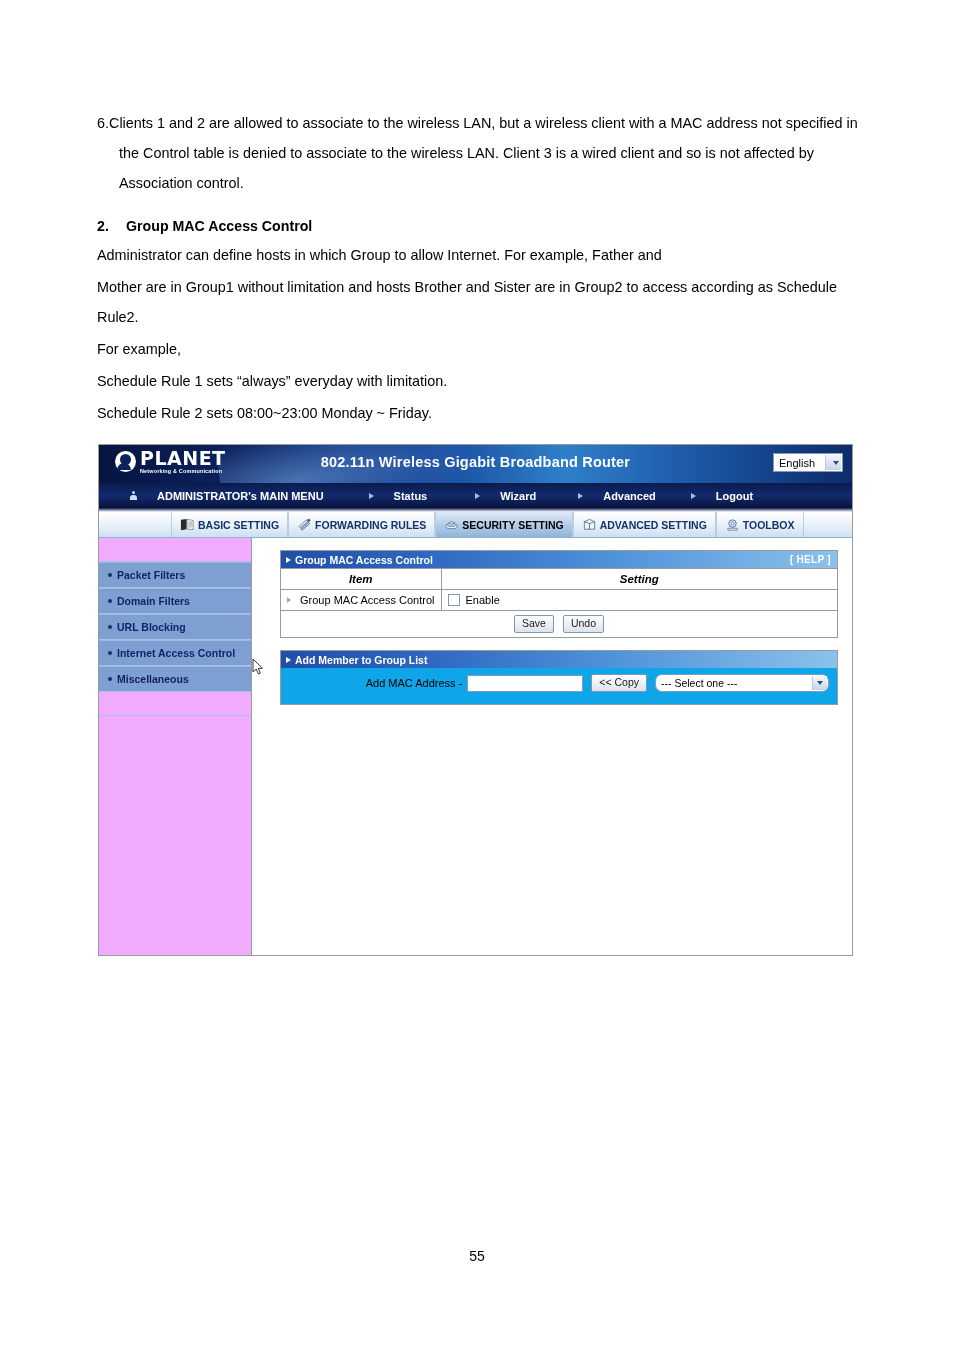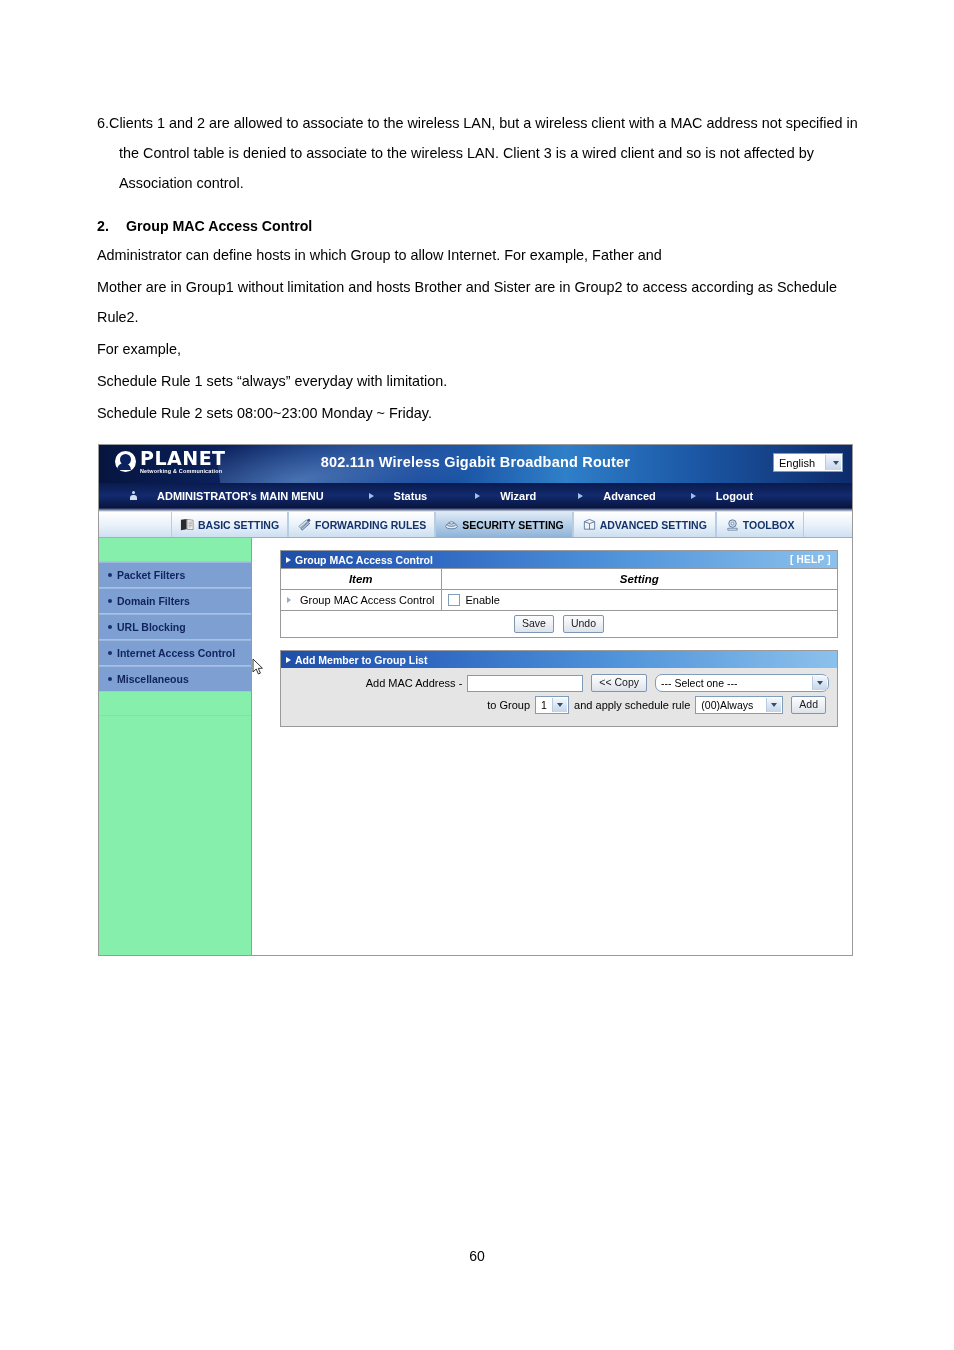--- a/index.html
+++ b/index.html
@@ -207,21 +207,21 @@
     color: #000000;
     background: linear-gradient(to bottom, #dfeaf6 0%, #b9d1e9 45%, #8fb4d8 100%);
   }
   .tab-icon { width: 15px; height: 15px; flex: none; }
 
   
   .rt-body { display: flex; height: 421px; background: #ffffff; }
 
   .sidebar {
     width: 153px;
-    background: #86efac;
+    background: #f0abfc;
     border-right: 1px solid #9a9a9a;
     padding-top: 0;
     flex: none;
   }
   .side-pad { height: 24px; border-bottom: 1px solid #a8c1e4; }
   .side-item {
     height: 26px;
     display: flex; align-items: center;
     padding-left: 9px;
     font-size: 10.5px; font-weight: bold;
@@ -299,21 +299,21 @@
     color: #1a1a1a;
     background: linear-gradient(to bottom, #fdfdfd 0%, #eef1f5 48%, #dde3ea 100%);
     border: 1px solid #7c96b4;
     border-radius: 2px;
     padding: 1px 7px 2px 7px;
     margin: 0 3px;
     line-height: 13px;
   }
 
   .panel2 { margin-top: 12px; border: 1px solid #9a9a9a; }
-  .form-area { padding: 6px 8px 8px 8px; background: #e5e5e5; }
+  .form-area { padding: 6px 8px 8px 8px; background: #0ea5e9; }
   .frow { display: flex; align-items: center; justify-content: flex-end; gap: 5px; margin-bottom: 4px; }
   .flabel { font-size: 11px; color: #000; }
   .txtbox {
     width: 116px; height: 17px;
     border: 1px solid #7f9db9;
     background: #ffffff;
   }
   .selbox {
     height: 18px;
     border: 1px solid #7f9db9;
@@ -541,41 +541,24 @@
             <input class="txtbox" type="text" value="" style="">
             <span class="btn">&lt;&lt; Copy</span>
             <span class="selbox sel-wide">
               <span class="sv">--- Select one ---</span>
               <span class="sel-arrow">
                   <i class="caret"></i>
                 </span>
             </span>
           </div>
 
-          <div class="frow">
-            <span class="flabel">to Group</span>
-            <span class="selbox sel-group">
-              <span class="sv">1</span>
-              <span class="sel-arrow">
-                  <i class="caret"></i>
-                </span>
-            </span>
-            <span class="flabel">and apply schedule rule</span>
-            <span class="selbox sel-rule">
-              <span class="sv">(00)Always</span>
-              <span class="sel-arrow">
-                  <i class="caret"></i>
-                </span>
-            </span>
-            <span class="btn">Add</span>
-          </div>
         </div>
       </div>
 
     </div>
   </div>
 </div>
 
 <svg class="cursor" viewBox="0 0 12 18">
   <path d="M1 1 L1 14 L4.2 11 L6.4 16 L8.4 15.1 L6.3 10.4 L10.4 10.2 Z" fill="#ffffff" stroke="#333333" stroke-width="1"></path>
 </svg>
 
-<div class="page-num">60</div>
+<div class="page-num">55</div>
 
 </body></html>

